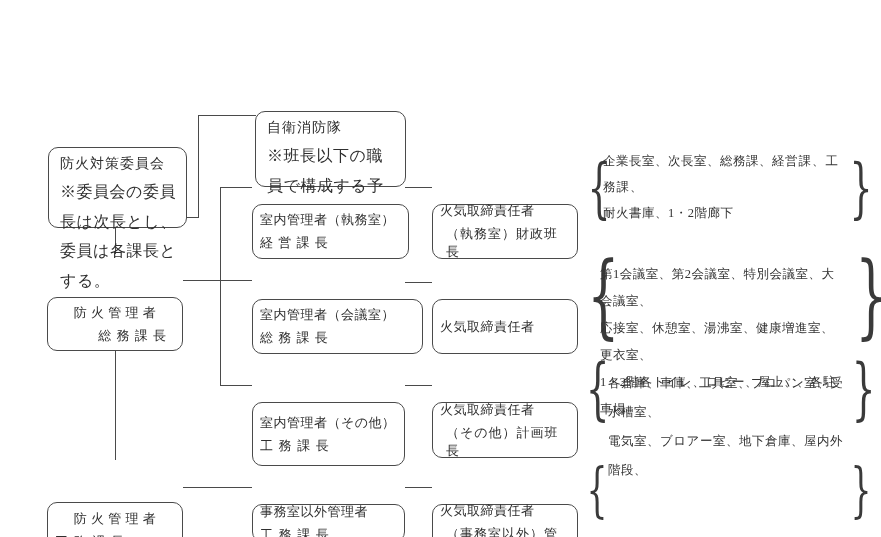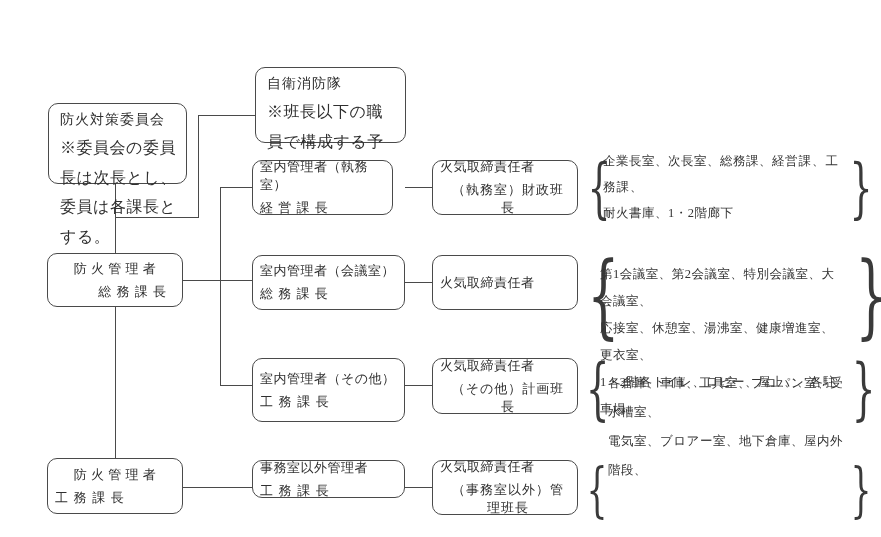--- a/index.html
+++ b/index.html
@@ -6,31 +6,31 @@
   .canvas{
     position:relative;width:881px;height:537px;background:#ffffff;
     font-family:"Liberation Serif","DejaVu Serif",serif;
     color:#2f2f2f;overflow:hidden;
   }
   .line{position:absolute;background:#4a4a4a;}
   .line.h{height:1px;}
   .line.v{width:1px;}
   .box{
     position:absolute;box-sizing:border-box;background:#fff;
-    border:1px solid #4a4a4a;border-radius:10px;
+    border:1px solid #4a4a4a;border-radius:10px;margin-top:44px;
   }
   .note-box{padding:7px 9px 4px 11px;}
   .note-box .btitle{font-size:14px;letter-spacing:1px;margin-bottom:4px;}
   .note-box .bnote{font-size:16px;line-height:1.85;letter-spacing:0.5px;}
   .pair-box{display:flex;flex-direction:column;justify-content:center;gap:5px;
     font-size:13px;padding:4px 7px;}
   .pair-box .l1{text-align:left;letter-spacing:0.5px;}
   .pair-box .l2{text-align:left;letter-spacing:1px;}
   .fire-box .l1,.fire-box .l2{text-align:left;}
-  .fire-box .l2{padding-left:6px;text-align:center;}
+  .fire-box .l2{padding-left:6px;}
   .gothic{font-family:"Liberation Sans","DejaVu Sans",sans-serif;letter-spacing:1px;}
   .area{position:absolute;font-size:12.5px;letter-spacing:0.5px;color:#333;}
   .brace{
     position:absolute;color:#3a3a3a;
     font-family:"DejaVu Serif",serif;font-weight:400;
     transform:scaleX(0.55);transform-origin:center;
   }
 </style>
 </head>
 <body>
@@ -68,26 +68,26 @@
   <div class="box pair-box" style="left:47px;top:253px;width:136px;height:54px">
     <div class="l1" style="text-align:center">防 火 管 理 者</div>
     <div class="l2" style="text-align:right;padding-right:8px">総 務 課 長</div>
   </div>
 
   <div class="box pair-box" style="left:47px;top:458px;width:136px;height:56px">
     <div class="l1" style="text-align:center">防 火 管 理 者</div>
     <div class="l2 gothic">工 務 課 長</div>
   </div>
 
-  <div class="box pair-box" style="left:252px;top:160px;width:141px;height:55px">
+  <div class="box pair-box" style="left:252px;top:160px;width:157px;height:55px">
     <div class="l1">室内管理者（執務室）</div>
     <div class="l2">経 営 課 長</div>
   </div>
 
-  <div class="box pair-box" style="left:252px;top:255px;width:153px;height:55px">
+  <div class="box pair-box" style="left:252px;top:255px;width:171px;height:55px">
     <div class="l1">室内管理者（会議室）</div>
     <div class="l2">総 務 課 長</div>
   </div>
 
   <div class="box pair-box" style="left:252px;top:358px;width:153px;height:64px">
     <div class="l1">室内管理者（その他）</div>
     <div class="l2 gothic">工 務 課 長</div>
   </div>
 
   <div class="box pair-box" style="left:252px;top:460px;width:153px;height:38px">

